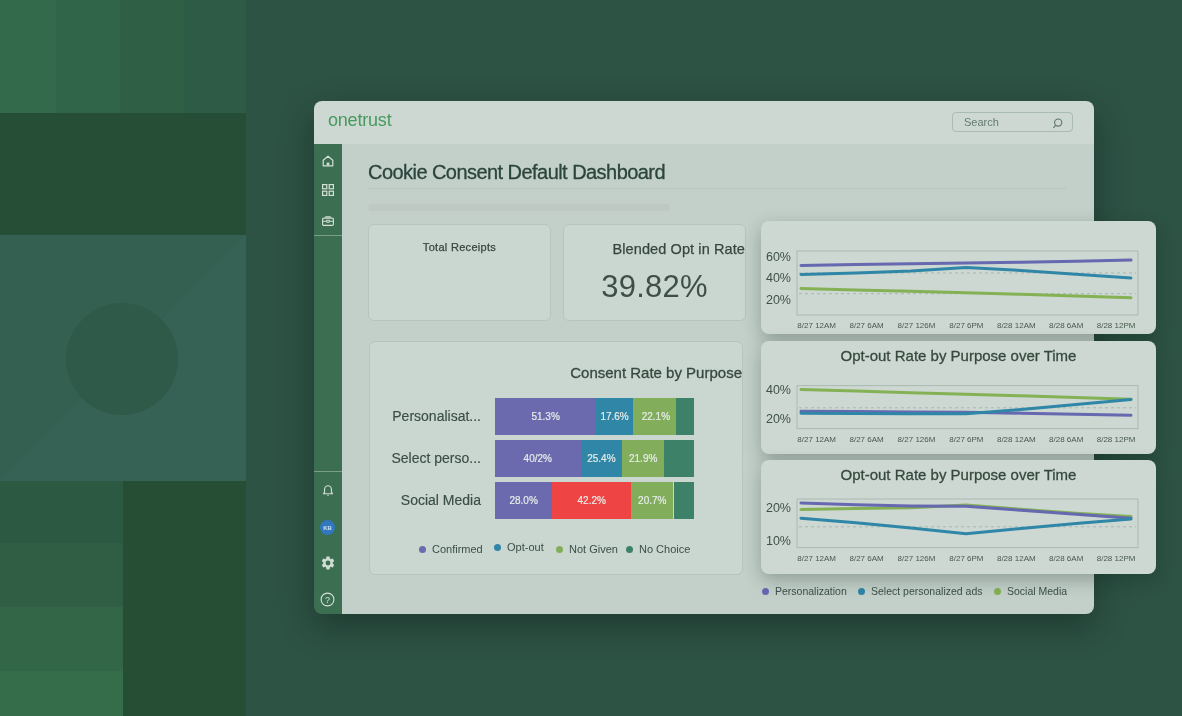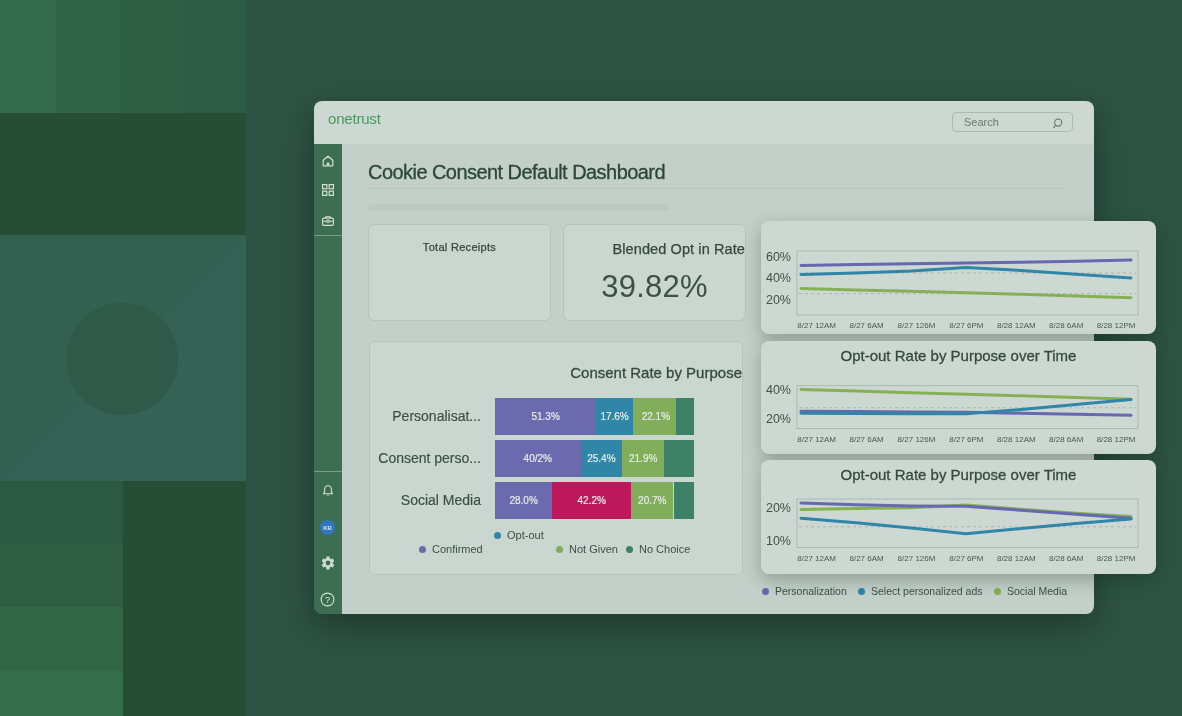--- a/index.html
+++ b/index.html
@@ -26,21 +26,21 @@
     <div class="abs" style="left:66px;top:68px;width:112px;height:112px;border-radius:50%;background:#2f5949"></div>
   </div>
   <div class="abs" style="left:0;top:481px;width:123px;height:62px;background:#2c5942"></div>
   <div class="abs" style="left:0;top:543px;width:123px;height:64px;background:#2f5e45"></div>
   <div class="abs" style="left:0;top:607px;width:123px;height:64px;background:#326647"></div>
   <div class="abs" style="left:0;top:671px;width:123px;height:45px;background:#356d4b"></div>
   <div class="abs" style="left:123px;top:481px;width:123px;height:235px;background:#264e35"></div>
 
   <div class="abs" style="left:314px;top:101px;width:780px;height:513px;border-radius:8px;overflow:hidden;box-shadow:0 12px 34px rgba(0,0,0,0.32)">
     <div class="abs" style="left:0;top:0;width:100%;height:43px;background:#ccd8d1">
-      <div class="abs" style="left:14px;top:9px;font-size:15px;font-weight:500;color:#479a5d;letter-spacing:-0.2px">onetrust</div>
+      <div class="abs" style="left:14px;top:9px;font-size:18px;font-weight:500;color:#479a5d;letter-spacing:-0.2px">onetrust</div>
       <div class="abs" style="left:638px;top:11px;width:121px;height:20px;border:1px solid #a9bcb2;border-radius:4px">
         <span style="position:absolute;left:11px;top:3px;font-size:11px;color:#667c72">Search</span>
         <svg style="position:absolute;right:9px;top:5px" width="11" height="11" viewBox="0 0 11 11">
             <circle cx="6.2" cy="4.6" r="3.6" fill="none" stroke="#5c736a" stroke-width="1.1"></circle>
             <path d="M3.6 7.3 1.4 9.9" stroke="#5c736a" stroke-width="1.1"></path>
           </svg>
       </div>
     </div>
     <div class="abs" style="left:0;top:43px;width:28px;height:470px;background:#3c6e51">
         <div style="position:absolute;left:7px;top:10px;width:14px;height:14px"><svg viewBox="0 0 14 14" width="14" height="14">
@@ -95,44 +95,44 @@
 <div class="seg" style="left:125.0px;top:56px;width:101.3px;background:#6b6aae">
             <span>51.3%</span>
           </div>
 <div class="seg" style="left:226.3px;top:56px;width:36.6px;background:#2f86a7">
             <span>17.6%</span>
           </div>
 <div class="seg" style="left:262.9px;top:56px;width:46px;background:#82ae5b">
             <span>22.1%</span>
           </div>
 <div class="seg" style="left:305.5px;top:56px;width:18.5px;background:#3d8168"></div>
-<div class="rowlab" style="top:98px">Consent perso...</div>
+<div class="rowlab" style="top:98px">Select perso...</div>
 <div class="seg" style="left:125.0px;top:98px;width:85.6px;background:#6b6aae">
             <span>40/2%</span>
           </div>
 <div class="seg" style="left:210.6px;top:98px;width:41.6px;background:#2f86a7">
             <span>25.4%</span>
           </div>
 <div class="seg" style="left:252.2px;top:98px;width:42.0px;background:#82ae5b">
             <span>21.9%</span>
           </div>
 <div class="seg" style="left:294.1px;top:98px;width:29.9px;background:#3d8168"></div>
 <div class="rowlab" style="top:140px">Social Media</div>
 <div class="seg" style="left:125.0px;top:140px;width:57.3px;background:#6b6aae">
             <span>28.0%</span>
           </div>
-<div class="seg" style="left:182.3px;top:140px;width:78.8px;background:#be185d">
+<div class="seg" style="left:182.3px;top:140px;width:78.8px;background:#ef4444">
             <span>42.2%</span>
           </div>
 <div class="seg" style="left:261.1px;top:140px;width:42.4px;background:#82ae5b">
             <span>20.7%</span>
           </div>
 <div class="seg" style="left:303.5px;top:140px;width:20.5px;background:#3d8168"></div>
         <span class="leg" style="position:absolute;left:49px;top:201px"><span class="dot" style="background:#6b6aae"></span>Confirmed</span>
-        <span class="leg" style="position:absolute;left:124px;top:187px"><span class="dot" style="background:#2f86a7"></span>Opt-out</span>
+        <span class="leg" style="position:absolute;left:124px;top:199px"><span class="dot" style="background:#2f86a7"></span>Opt-out</span>
         <span class="leg" style="position:absolute;left:186px;top:201px"><span class="dot" style="background:#82ae5b"></span>Not Given</span>
         <span class="leg" style="position:absolute;left:256px;top:201px"><span class="dot" style="background:#3d8168"></span>No Choice</span>
       </div>
 
       <span class="leg lg2" style="position:absolute;left:420px;top:441px"><span class="dot" style="background:#6668b0"></span>Personalization</span>
       <span class="leg lg2" style="position:absolute;left:516px;top:441px"><span class="dot" style="background:#2f86a7"></span>Select personalized ads</span>
       <span class="leg lg2" style="position:absolute;left:652px;top:441px"><span class="dot" style="background:#85b155"></span>Social Media</span>
     </div>
   </div>
 

